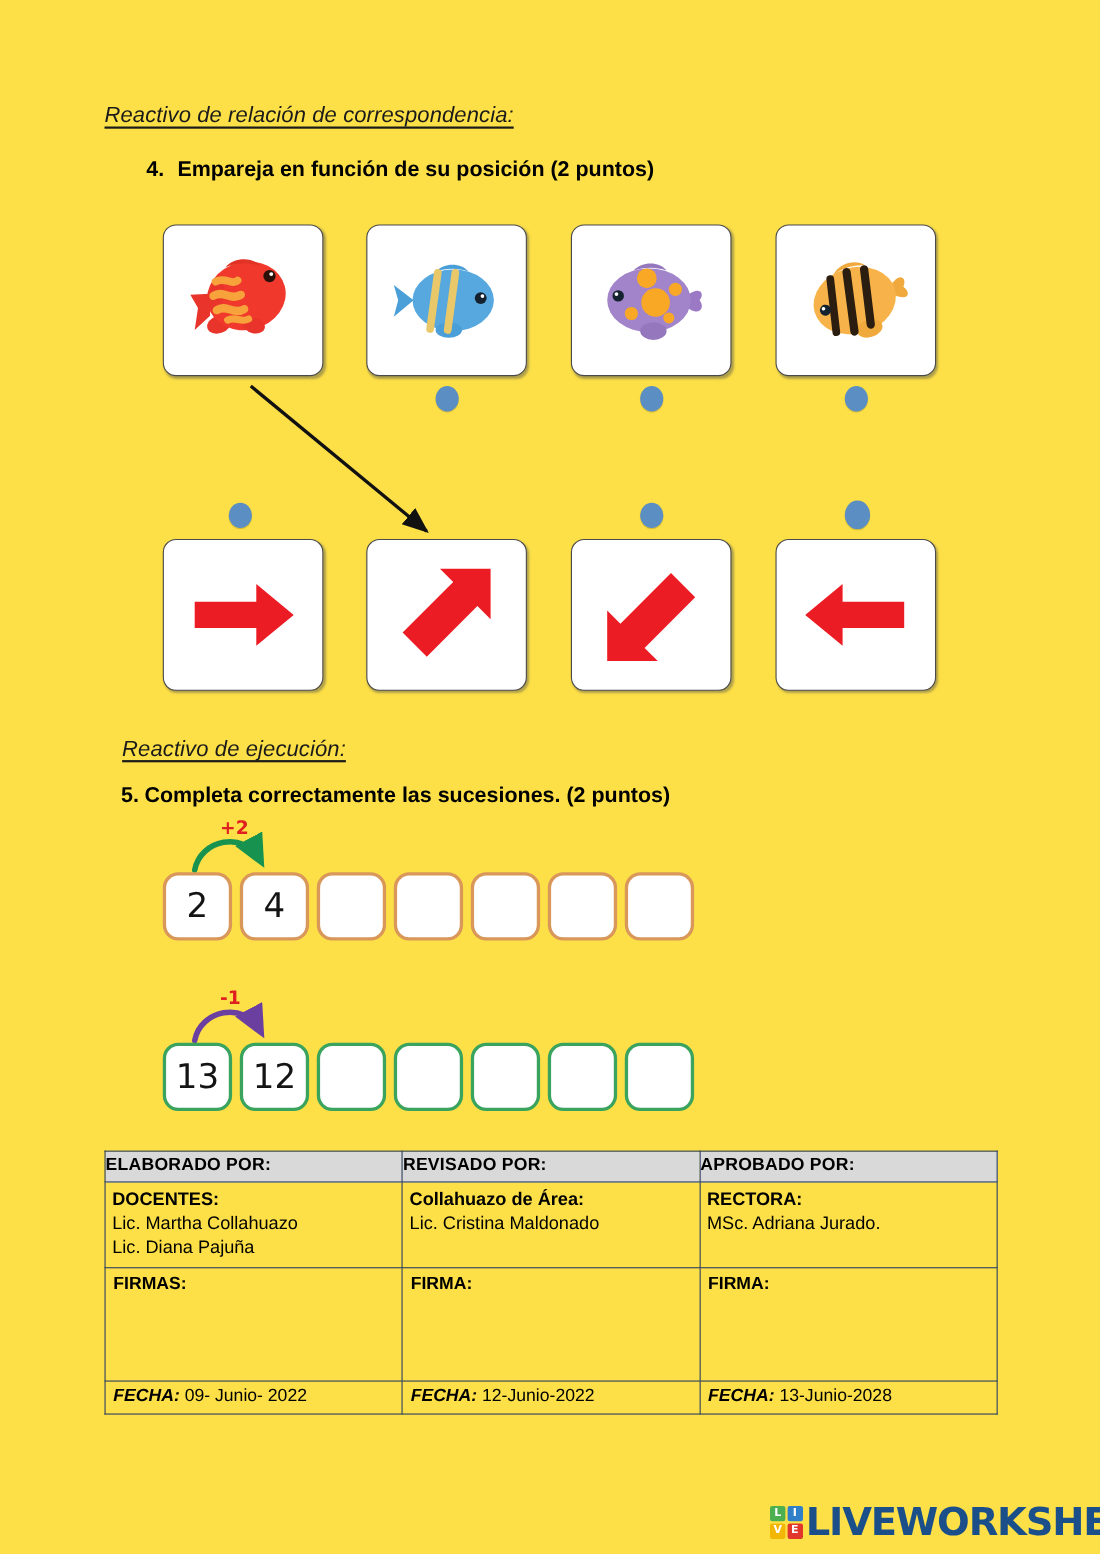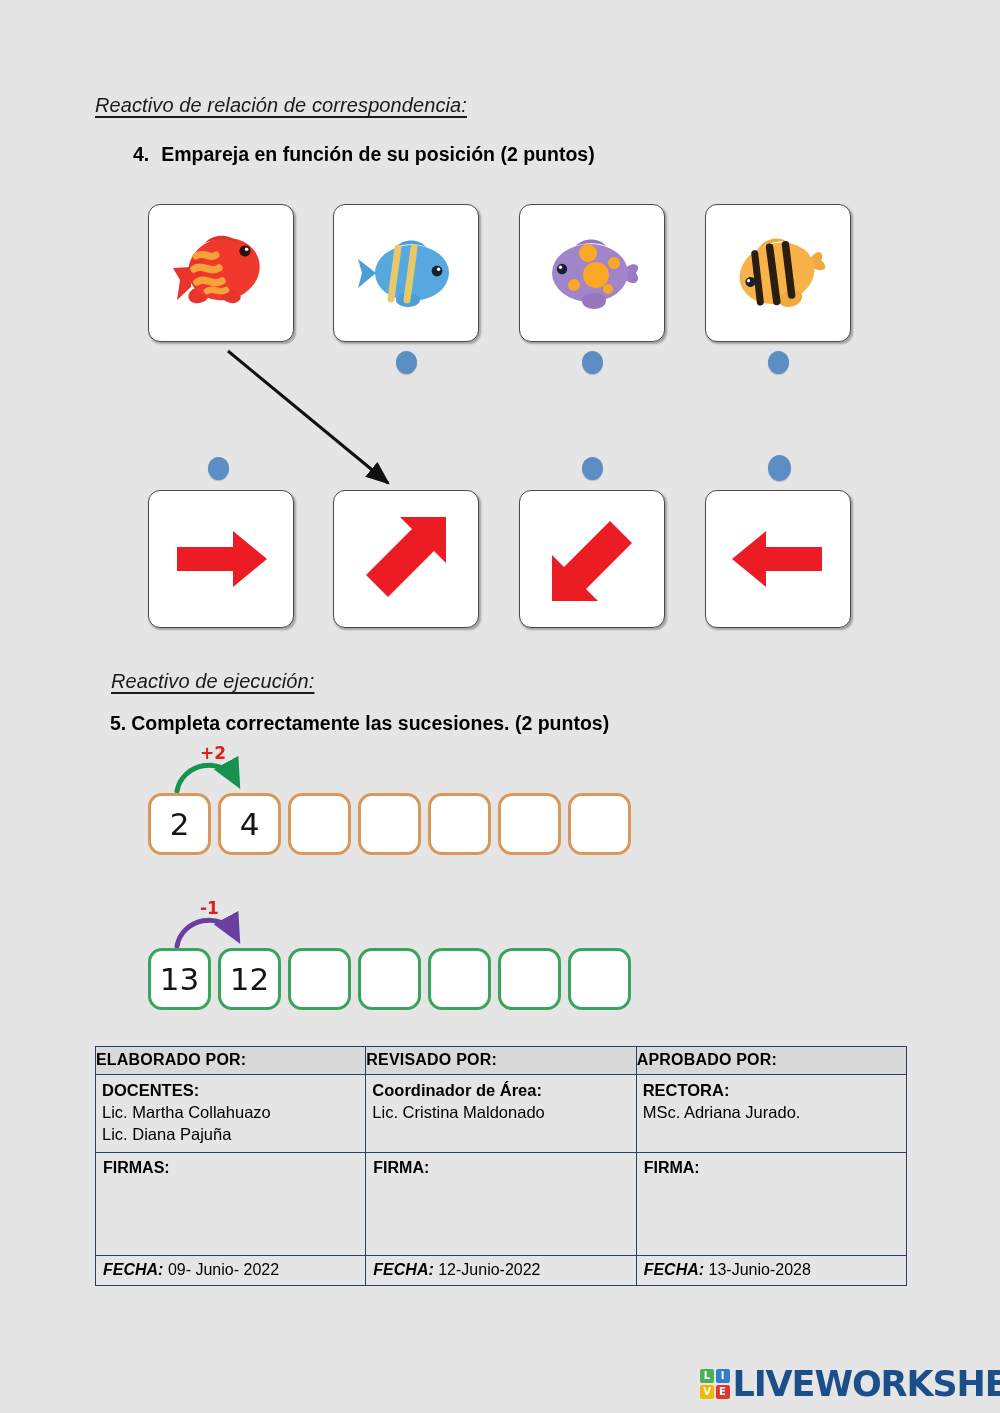--- a/index.html
+++ b/index.html
@@ -13,21 +13,21 @@
     position: relative;
     font-family: "Liberation Sans", sans-serif;
     color: #000000;
     overflow: hidden;
   }
 
   .page {
     position: relative;
     width: 1000px;
     height: 1413px;
-    background: #e5e5e5;
+    background: #fde047;
   }
 
   
   .section-label {
     position: absolute;
     font-style: italic;
     font-size: 20px;
     color: #1a1a1a;
     text-decoration: underline;
     text-underline-offset: 4px;
@@ -389,21 +389,21 @@
         <td class="th-cell">REVISADO POR:</td>
         <td class="th-cell">APROBADO POR:</td>
       </tr>
       <tr>
         <td class="role-cell">
           <span class="role-title">DOCENTES:</span>
           <span class="role-person">Lic. Martha Collahuazo</span>
           <span class="role-person">Lic. Diana Pajuña</span>
         </td>
         <td class="role-cell">
-          <span class="role-title">Coordinador de Área:</span>
+          <span class="role-title">Collahuazo de Área:</span>
           <span class="role-person">Lic. Cristina Maldonado</span>
         </td>
         <td class="role-cell">
           <span class="role-title">RECTORA:</span>
           <span class="role-person">MSc. Adriana Jurado.</span>
         </td>
       </tr>
       <tr>
         <td class="firma-cell">FIRMAS:</td>
         <td class="firma-cell">FIRMA:</td>

